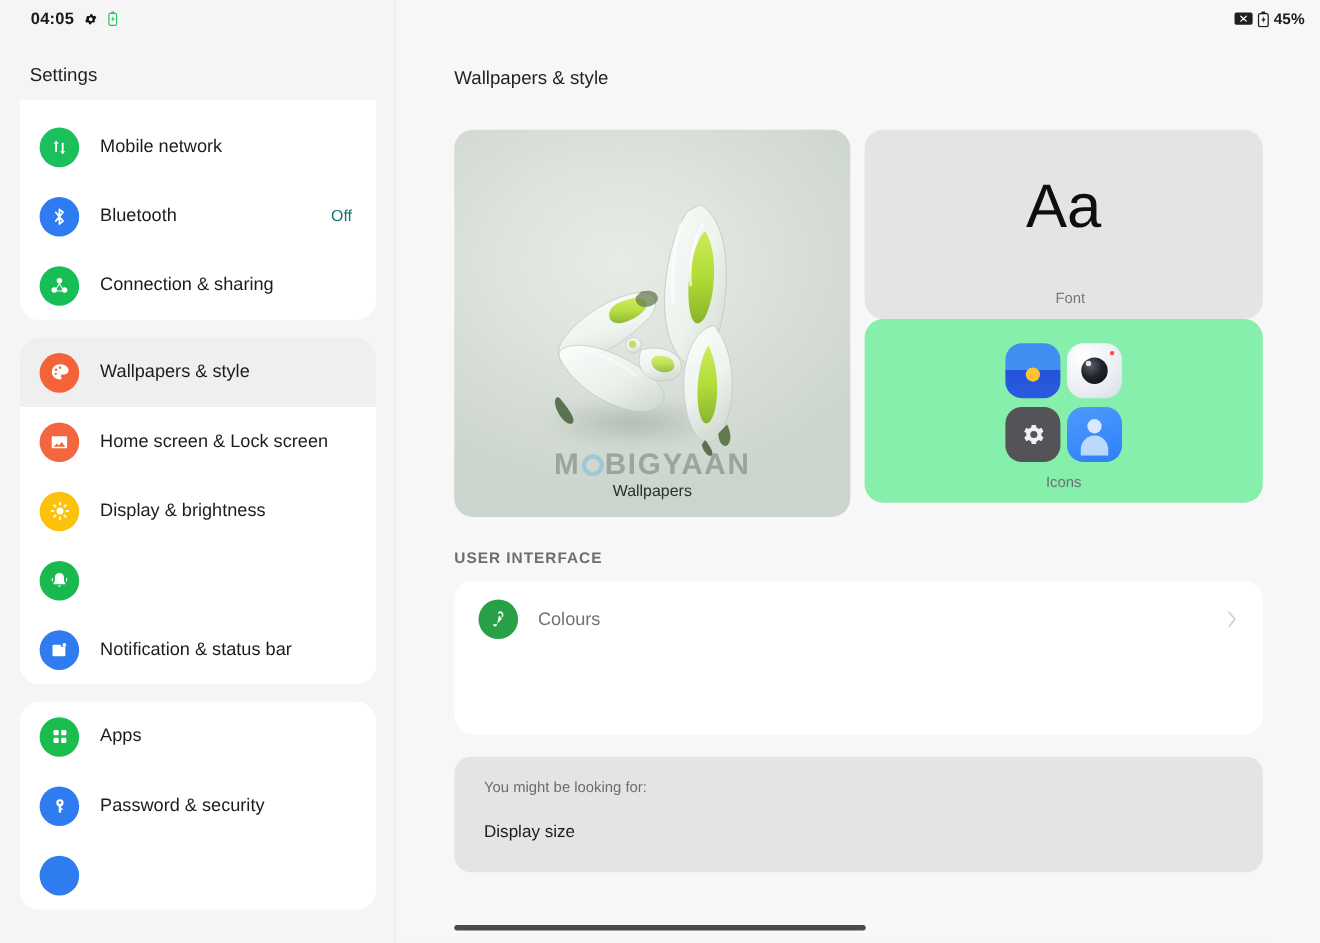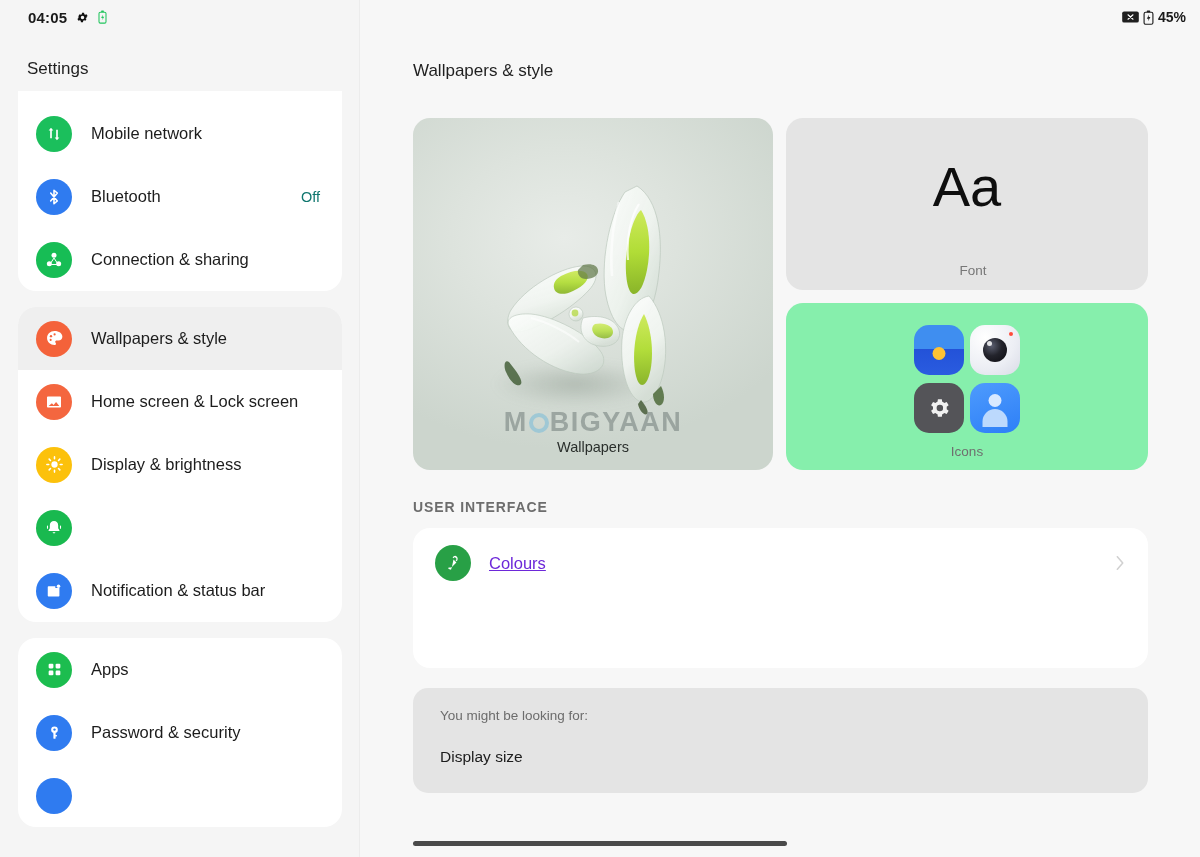--- a/index.html
+++ b/index.html
@@ -123,21 +123,21 @@
   .wp-mark .o-ring {
     display: inline-block; width: 20px; height: 20px; border-radius: 50%;
     border: 4px solid rgba(150,198,214,.85);
     vertical-align: -2px; margin: 0 1px;
   }
   .wp-label {
     position: absolute; left: 0; right: 0; bottom: 15px;
     text-align: center; font-size: 14.5px; color: #2a2f2c;
   }
 
-  .col-right { display: flex; flex-direction: column; gap: 13px; }
+  .col-right { display: flex; flex-direction: column; }
 
   .font-card {
     width: 362px; height: 172px;
     background: #e4e4e4; border-radius: 17px;
     position: relative;
   }
   .font-aa {
     position: absolute; left: 0; right: 0; top: 41px;
     text-align: center;
     font-size: 56px; color: #0e0e0e; letter-spacing: 0px;
@@ -182,21 +182,21 @@
   .ui-row {
     display: flex; align-items: center;
     height: 70px; padding: 0 22px 0 22px;
     position: relative;
   }
   .ui-ico {
     width: 36px; height: 36px; border-radius: 50%;
     flex: 0 0 36px; margin-right: 18px;
     display: flex; align-items: center; justify-content: center;
   }
-  .ui-label { flex: 1; font-size: 16.5px; color: #6d28d9; text-decoration: underline; }
+  .ui-label { flex: 1; font-size: 16.5px; color: #737373; }
   .chev { width: 11px; height: 18px; opacity: .85; }
 
   .hint-card {
     position: absolute; top: 688px; left: 53px;
     width: 735px; height: 105px;
     background: #e4e4e4; border-radius: 15px;
   }
   .hint-small {
     position: absolute; top: 20px; left: 27px;
     font-size: 13.5px; color: #6c6c6c;

